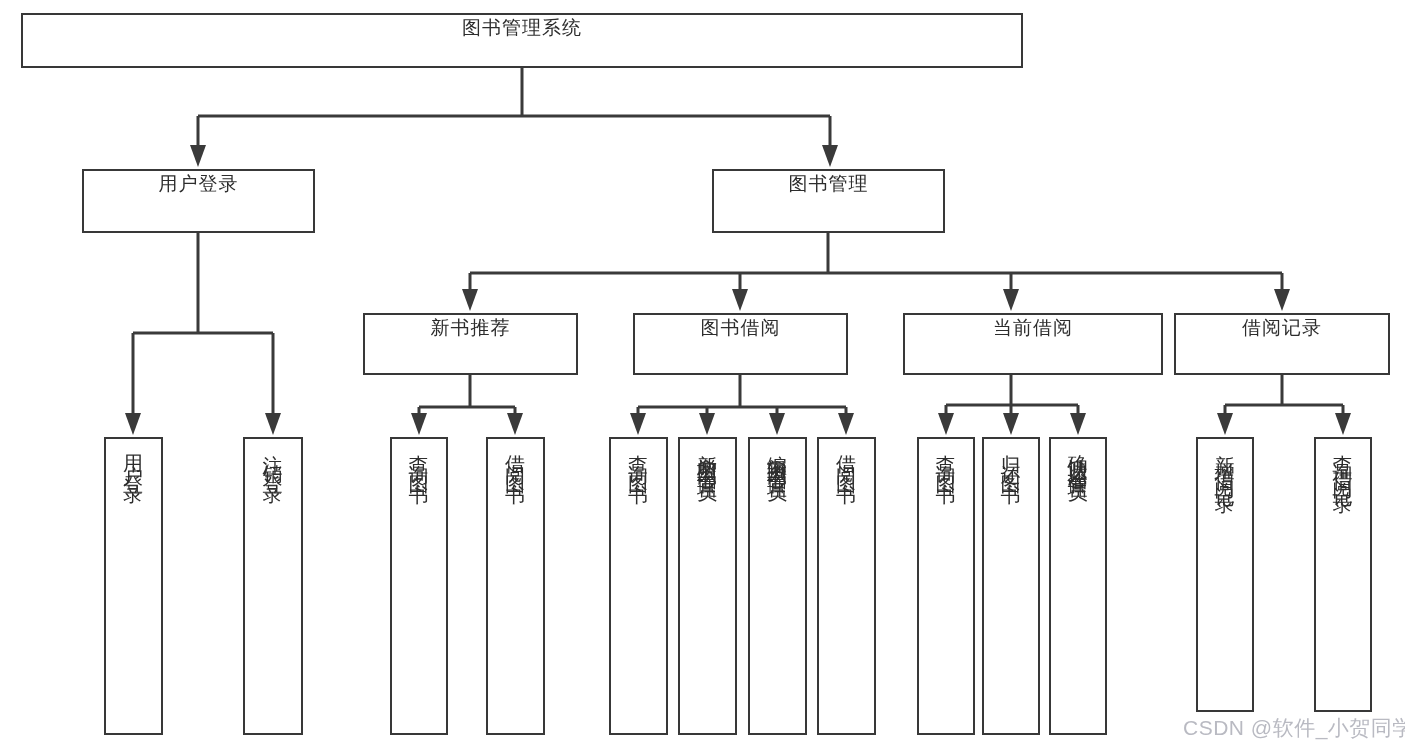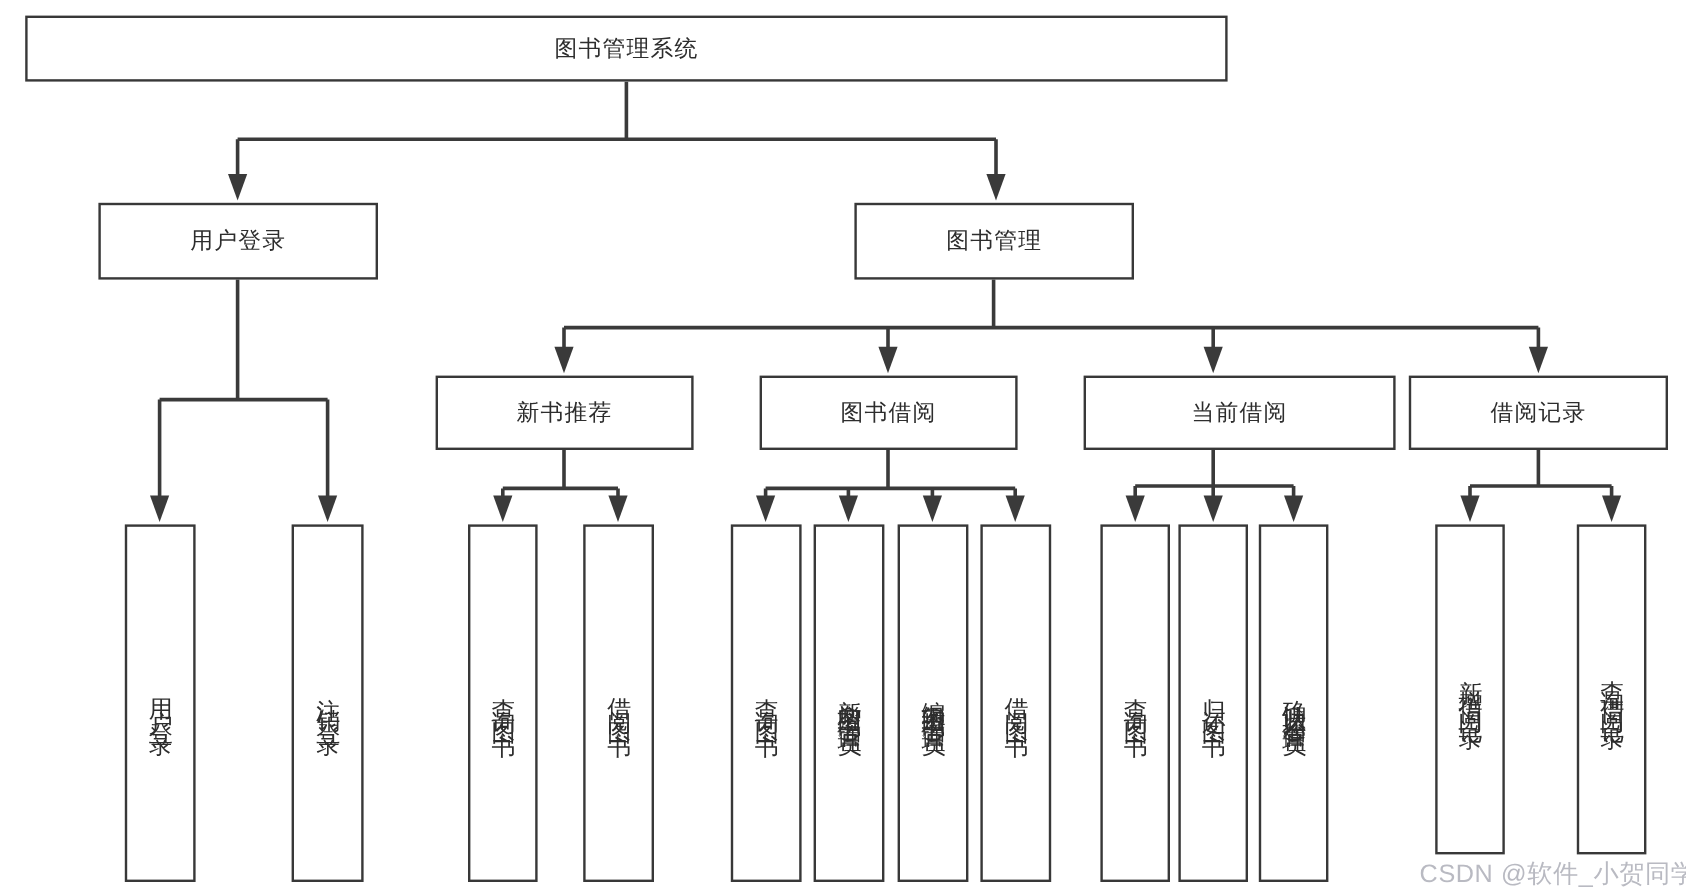--- a/index.html
+++ b/index.html
@@ -15,21 +15,21 @@
     position: absolute;
     left: 0; top: 0;
     pointer-events: none;
   }
   .box {
     position: absolute;
     box-sizing: border-box;
     border: 2.5px solid #383838;
     background: #ffffff;
     display: flex;
-    align-items: center;
+    align-items: flex-start;
     justify-content: center;
     color: #2d2d2d;
   }
   .hbox { font-size: 19px; letter-spacing: 1px; white-space: nowrap; }
   .vlabel {
     writing-mode: vertical-rl;
     text-orientation: mixed;
     font-size: 20px;
     line-height: 1;
     white-space: nowrap;

